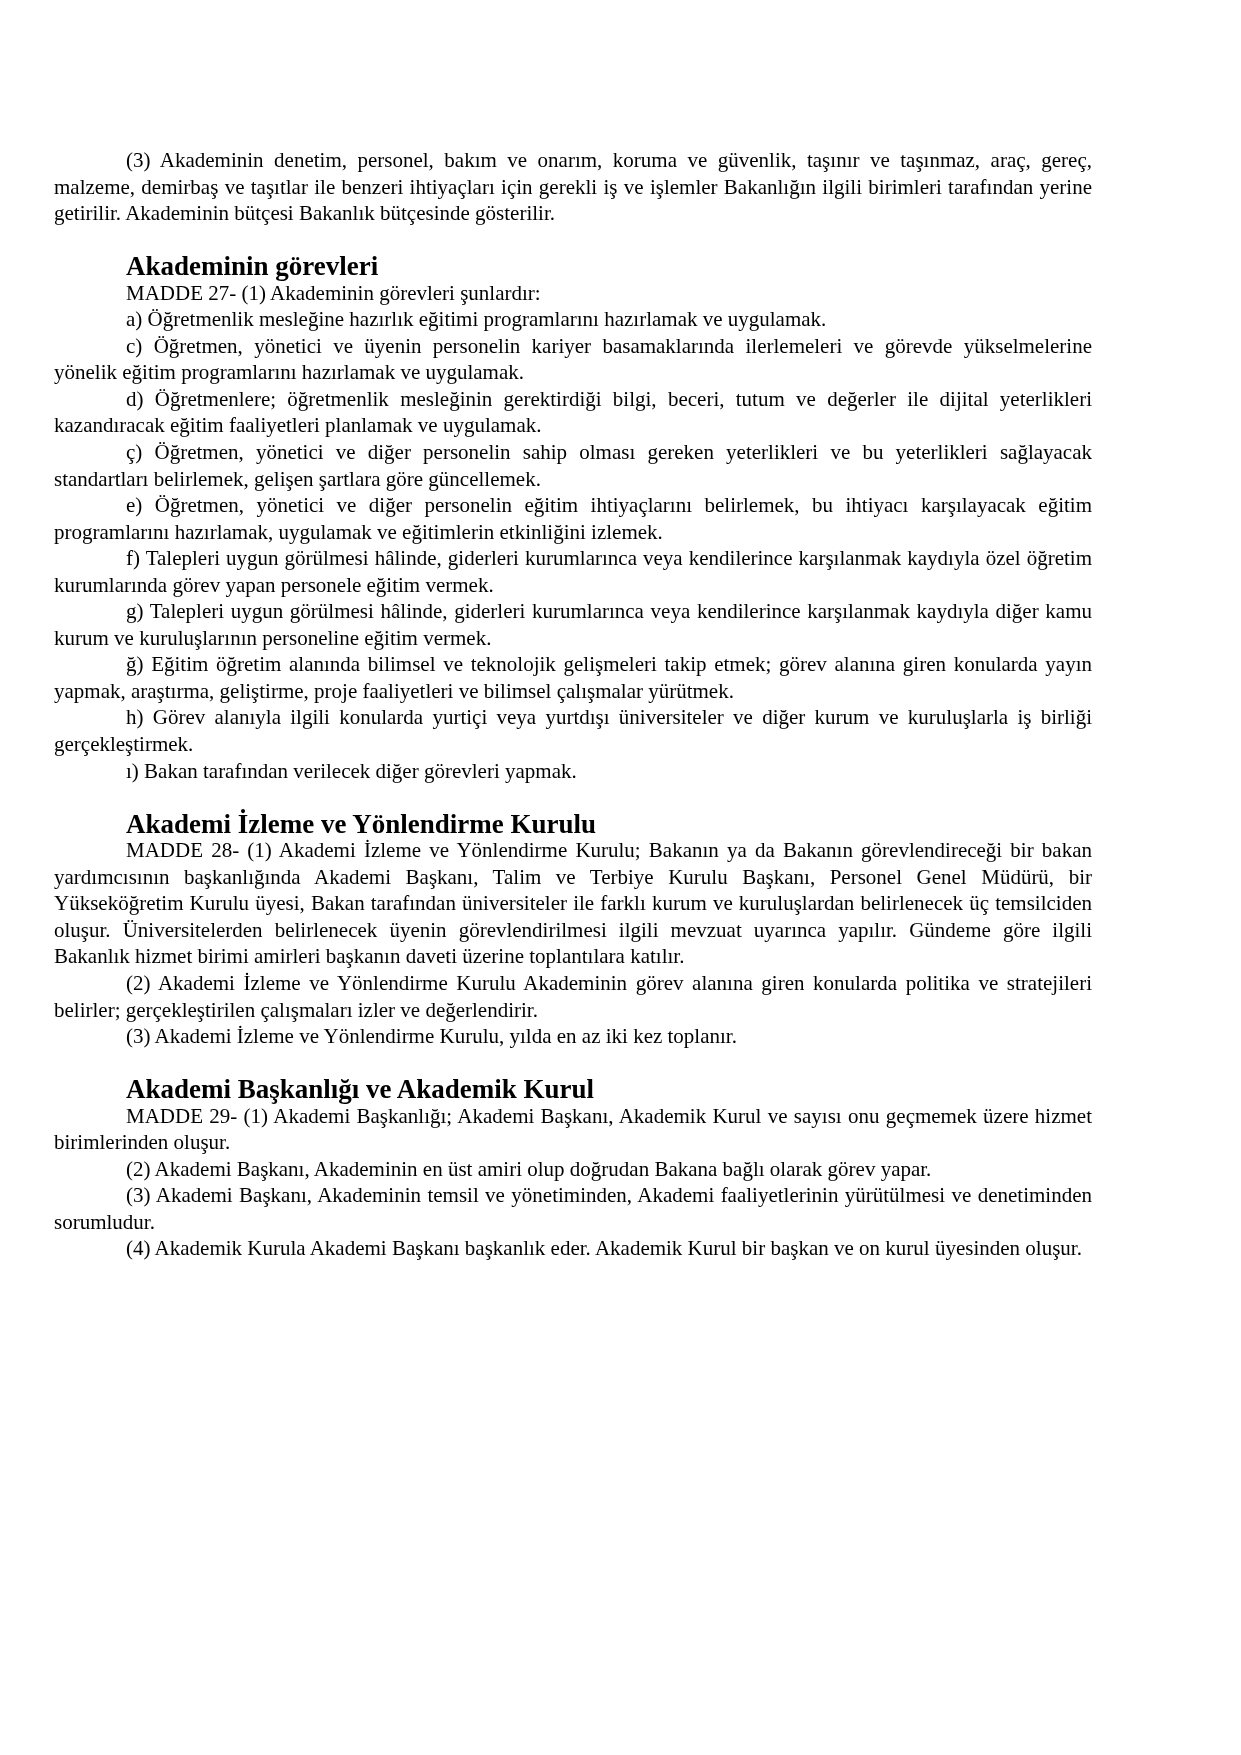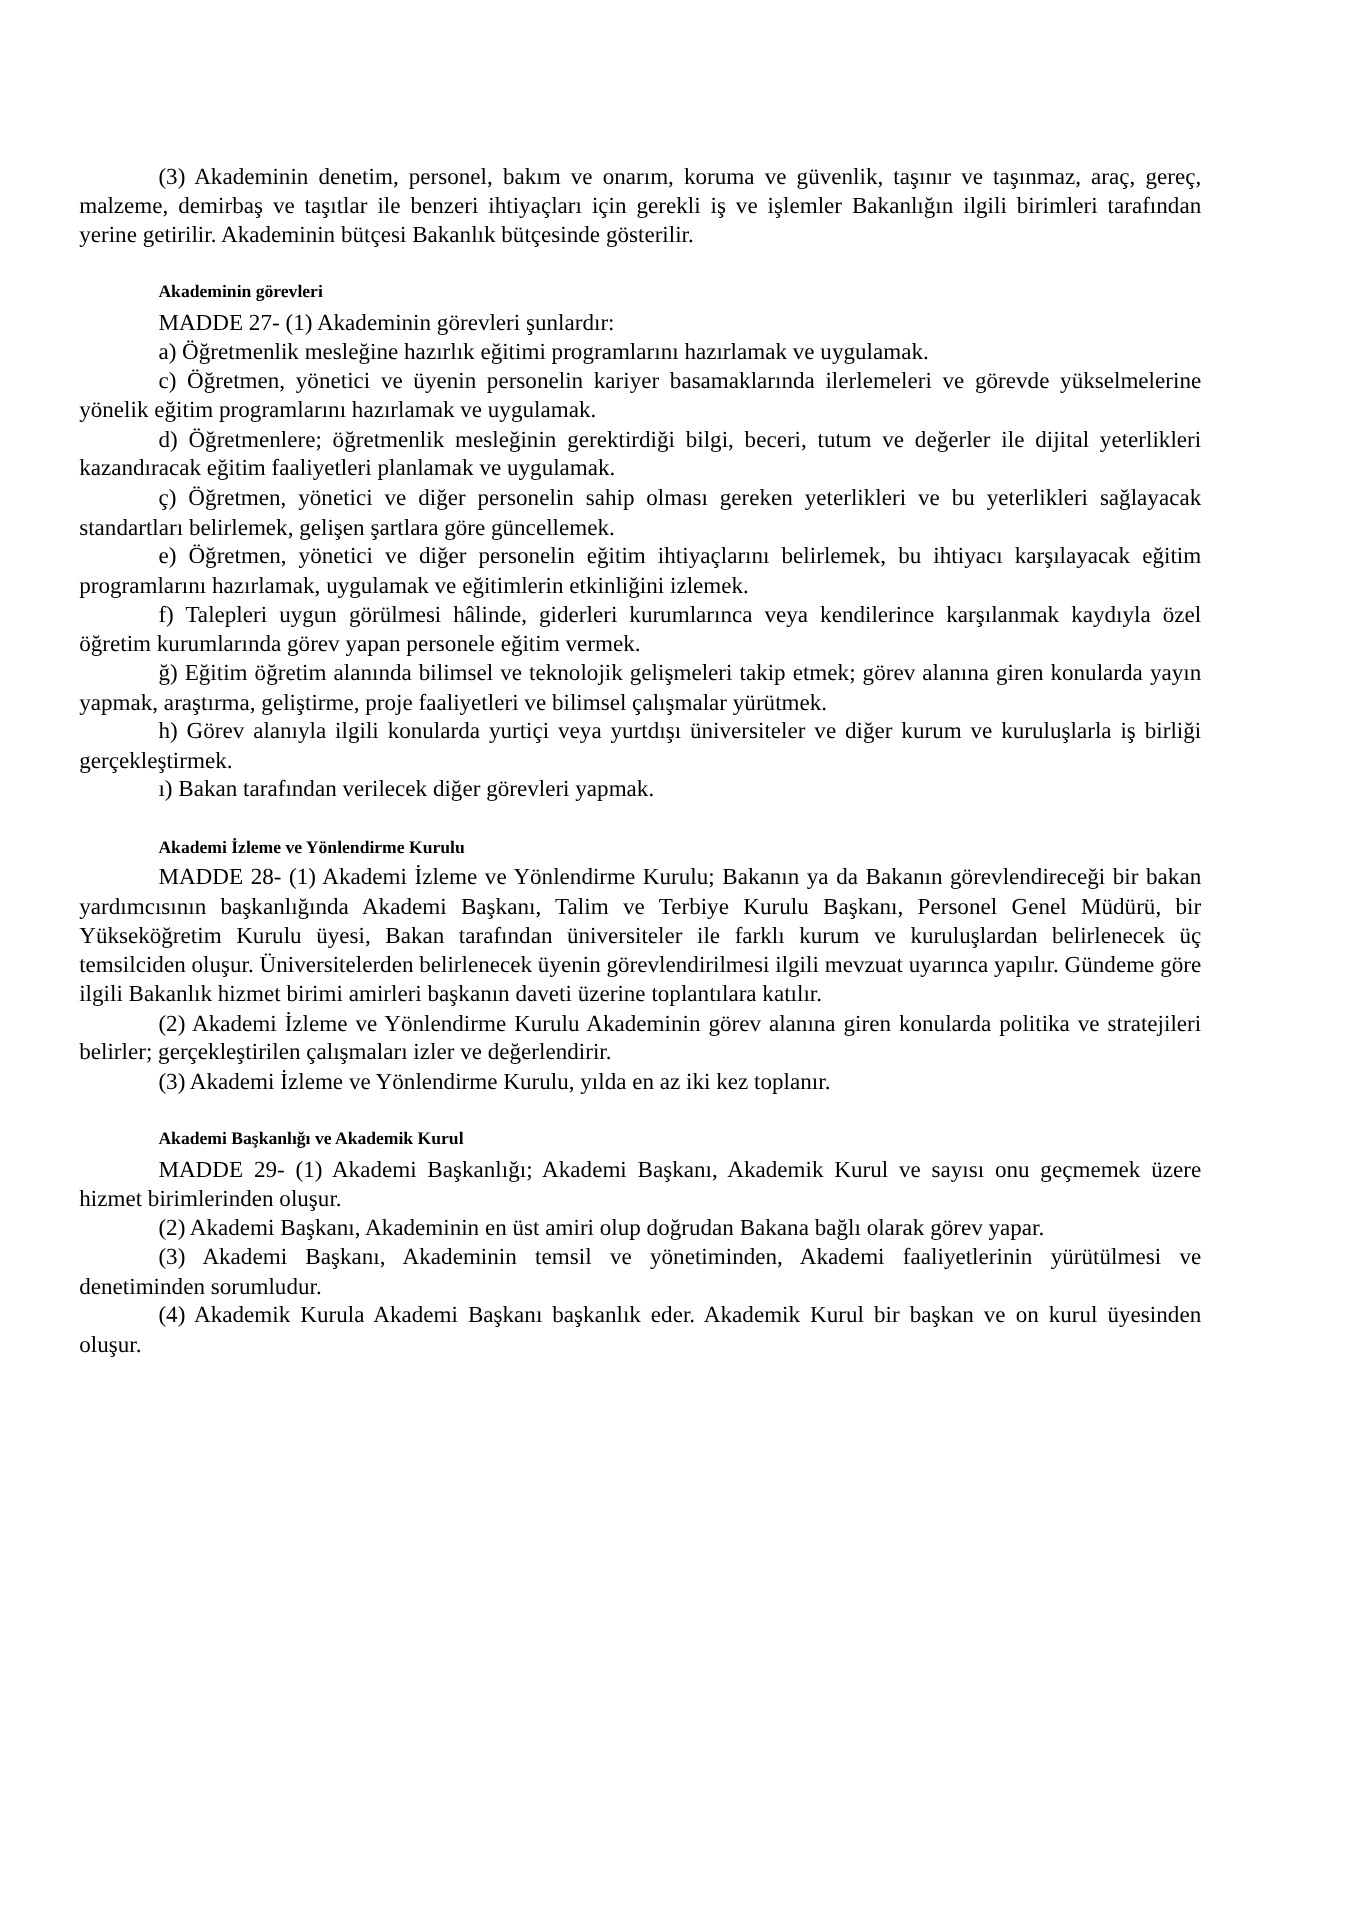--- a/index.html
+++ b/index.html
@@ -7,36 +7,36 @@
     padding: 0;
     background: #ffffff;
   }
   .page {
     position: relative;
     width: 1241px;
     height: 1755px;
     margin: 0 auto;
     background: #ffffff;
     box-sizing: border-box;
-    padding: 147px 149px 0 72px;
+    padding: 147px 149px 0 54px;
     font-family: "Liberation Serif", "DejaVu Serif", serif;
     font-size: 21px;
     line-height: 26.55px;
     color: #000000;
     overflow: hidden;
   }
   .doc-paragraph {
     margin: 0;
     text-align: justify;
     text-indent: 72px;
   }
   .doc-heading {
     margin: 26.55px 0 0 0;
     font-weight: bold;
-    font-size: 16px;
+    font-size: 27px;
     line-height: 26.55px;
     text-indent: 72px;
     text-align: left;
   }
   .doc-paragraph strong {
     font-weight: normal;
   }
 </style>
 </head>
 <body>
@@ -45,20 +45,21 @@
   <div>
       <p class="doc-paragraph">(3) Akademinin denetim, personel, bakım ve onarım, koruma ve güvenlik, taşınır ve taşınmaz, araç, gereç, malzeme, demirbaş ve taşıtlar ile benzeri ihtiyaçları için gerekli iş ve işlemler Bakanlığın ilgili birimleri tarafından yerine getirilir. Akademinin bütçesi Bakanlık bütçesinde gösterilir.</p>
       <h2 class="doc-heading">Akademinin görevleri</h2>
       <p class="doc-paragraph"><strong>MADDE 27-</strong> (1) Akademinin görevleri şunlardır:</p>
       <p class="doc-paragraph">a) Öğretmenlik mesleğine hazırlık eğitimi programlarını hazırlamak ve uygulamak.</p>
       <p class="doc-paragraph">c) Öğretmen, yönetici ve üyenin personelin kariyer basamaklarında ilerlemeleri ve görevde yükselmelerine yönelik eğitim programlarını hazırlamak ve uygulamak.</p>
       <p class="doc-paragraph">d) Öğretmenlere; öğretmenlik mesleğinin gerektirdiği bilgi, beceri, tutum ve değerler ile dijital yeterlikleri kazandıracak eğitim faaliyetleri planlamak ve uygulamak.</p>
       <p class="doc-paragraph">ç) Öğretmen, yönetici ve diğer personelin sahip olması gereken yeterlikleri ve bu yeterlikleri sağlayacak standartları belirlemek, gelişen şartlara göre güncellemek.</p>
       <p class="doc-paragraph">e) Öğretmen, yönetici ve diğer personelin eğitim ihtiyaçlarını belirlemek, bu ihtiyacı karşılayacak eğitim programlarını hazırlamak, uygulamak ve eğitimlerin etkinliğini izlemek.</p>
       <p class="doc-paragraph">f) Talepleri uygun görülmesi hâlinde, giderleri kurumlarınca veya kendilerince karşılanmak kaydıyla özel öğretim kurumlarında görev yapan personele eğitim vermek.</p>
+      <p class="doc-paragraph">g) Talepleri uygun görülmesi hâlinde, giderleri kurumlarınca veya kendilerince karşılanmak kaydıyla diğer kamu kurum ve kuruluşlarının personeline eğitim vermek.</p>
       <p class="doc-paragraph">ğ) Eğitim öğretim alanında bilimsel ve teknolojik gelişmeleri takip etmek; görev alanına giren konularda yayın yapmak, araştırma, geliştirme, proje faaliyetleri ve bilimsel çalışmalar yürütmek.</p>
       <p class="doc-paragraph">h) Görev alanıyla ilgili konularda yurtiçi veya yurtdışı üniversiteler ve diğer kurum ve kuruluşlarla iş birliği gerçekleştirmek.</p>
       <p class="doc-paragraph">ı) Bakan tarafından verilecek diğer görevleri yapmak.</p>
       <h2 class="doc-heading">Akademi İzleme ve Yönlendirme Kurulu</h2>
       <p class="doc-paragraph"><strong>MADDE 28-</strong> (1) Akademi İzleme ve Yönlendirme Kurulu; Bakanın ya da Bakanın görevlendireceği bir bakan yardımcısının başkanlığında Akademi Başkanı, Talim ve Terbiye Kurulu Başkanı, Personel Genel Müdürü, bir Yükseköğretim Kurulu üyesi, Bakan tarafından üniversiteler ile farklı kurum ve kuruluşlardan belirlenecek üç temsilciden oluşur. Üniversitelerden belirlenecek üyenin görevlendirilmesi ilgili mevzuat uyarınca yapılır. Gündeme göre ilgili Bakanlık hizmet birimi amirleri başkanın daveti üzerine toplantılara katılır.</p>
       <p class="doc-paragraph">(2) Akademi İzleme ve Yönlendirme Kurulu Akademinin görev alanına giren konularda politika ve stratejileri belirler; gerçekleştirilen çalışmaları izler ve değerlendirir.</p>
       <p class="doc-paragraph">(3) Akademi İzleme ve Yönlendirme Kurulu, yılda en az iki kez toplanır.</p>
       <h2 class="doc-heading">Akademi Başkanlığı ve Akademik Kurul</h2>
       <p class="doc-paragraph"><strong>MADDE 29-</strong> (1) Akademi Başkanlığı; Akademi Başkanı, Akademik Kurul ve sayısı onu geçmemek üzere hizmet birimlerinden oluşur.</p>
       <p class="doc-paragraph">(2) Akademi Başkanı, Akademinin en üst amiri olup doğrudan Bakana bağlı olarak görev yapar.</p>

